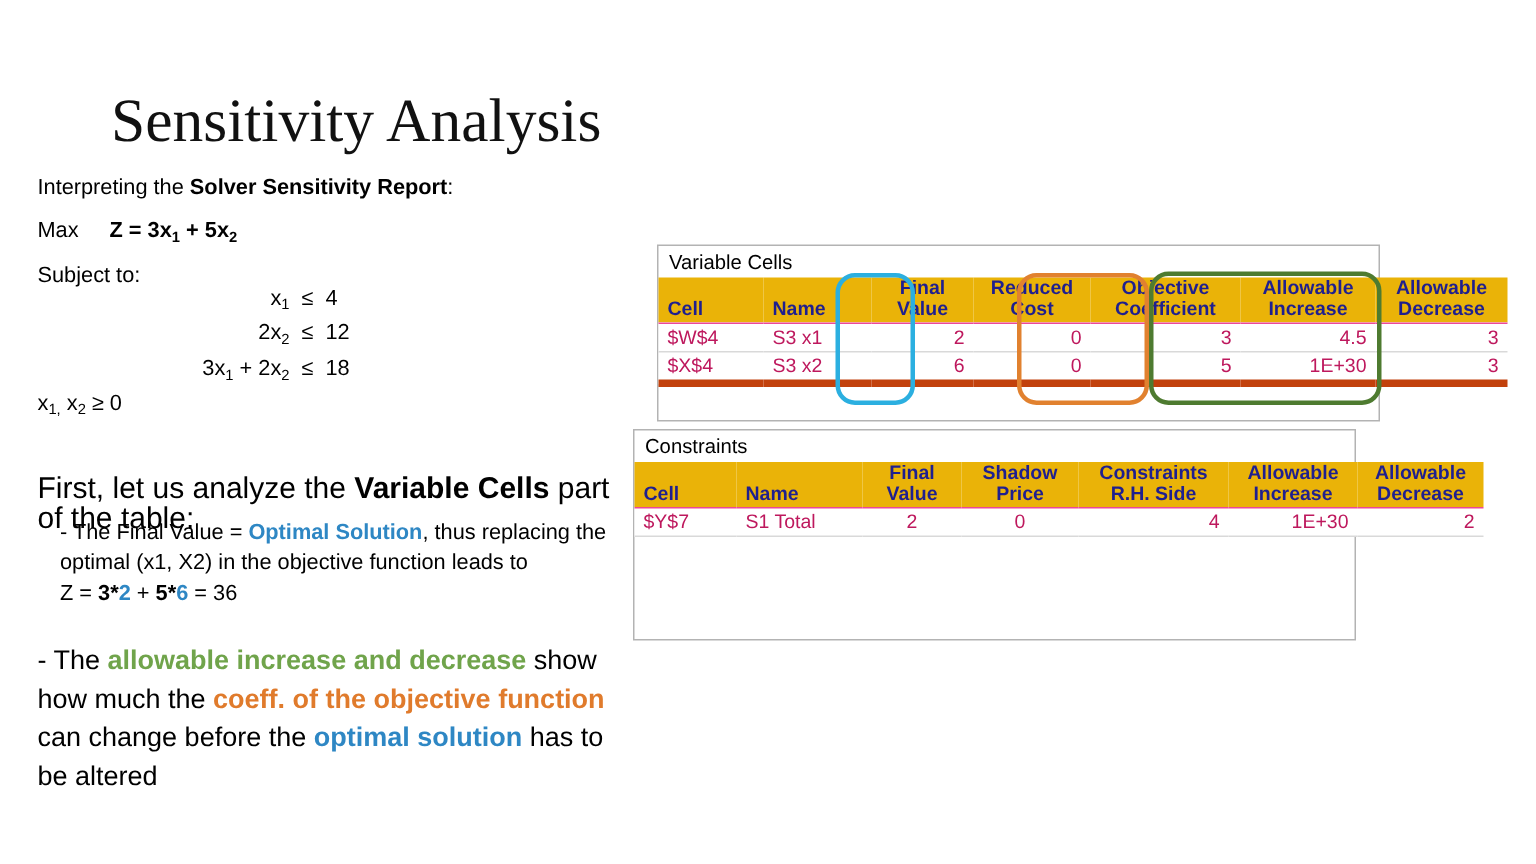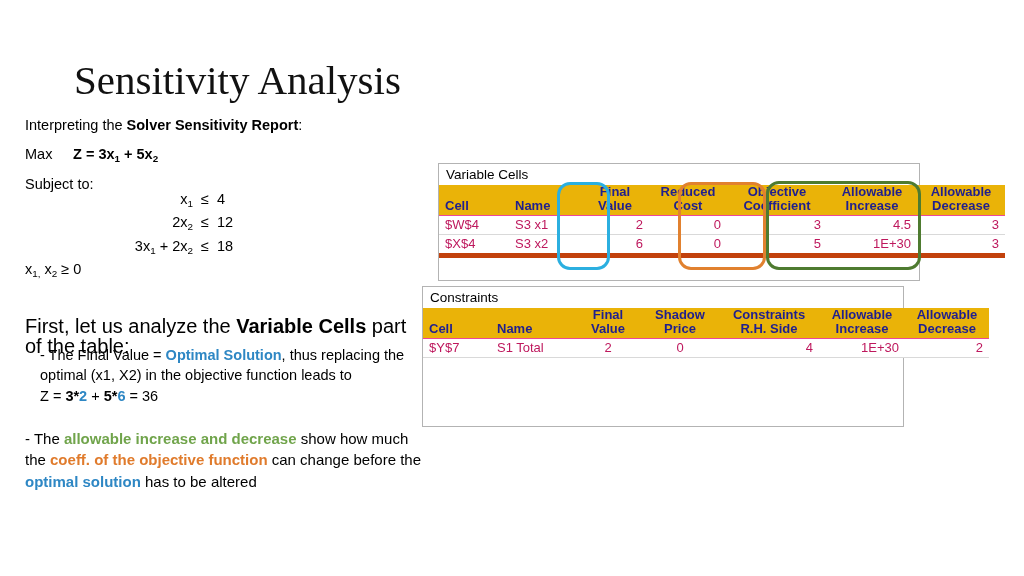--- a/index.html
+++ b/index.html
@@ -74,21 +74,21 @@
   }
   .cons-rhs {
     display: inline-block;
     width: 26px;
     text-align: left;
   }
   .nonneg { margin-top: 3px; }
 
   .block-first { position: absolute; left: 25px; top: 316px; width: 400px; font-size: 20px; line-height: 1.0; }
   .block-final { position: absolute; left: 40px; top: 345px; width: 405px; font-size: 14.5px; line-height: 1.40; }
-  .block-allow { position: absolute; left: 25px; top: 428px; width: 400px; font-size: 15px; line-height: 1.42; }
+  .block-allow { position: absolute; left: 25px; top: 428px; width: 400px; font-size: 18px; line-height: 1.42; }
 
   .c-blue  { color: #2E87C4; }
   .c-green { color: #70A44B; }
   .c-orange{ color: #E07B2C; }
 
   
   .panel {
     position: absolute;
     border: 1px solid #b3b3b3;
     background: #ffffff;

